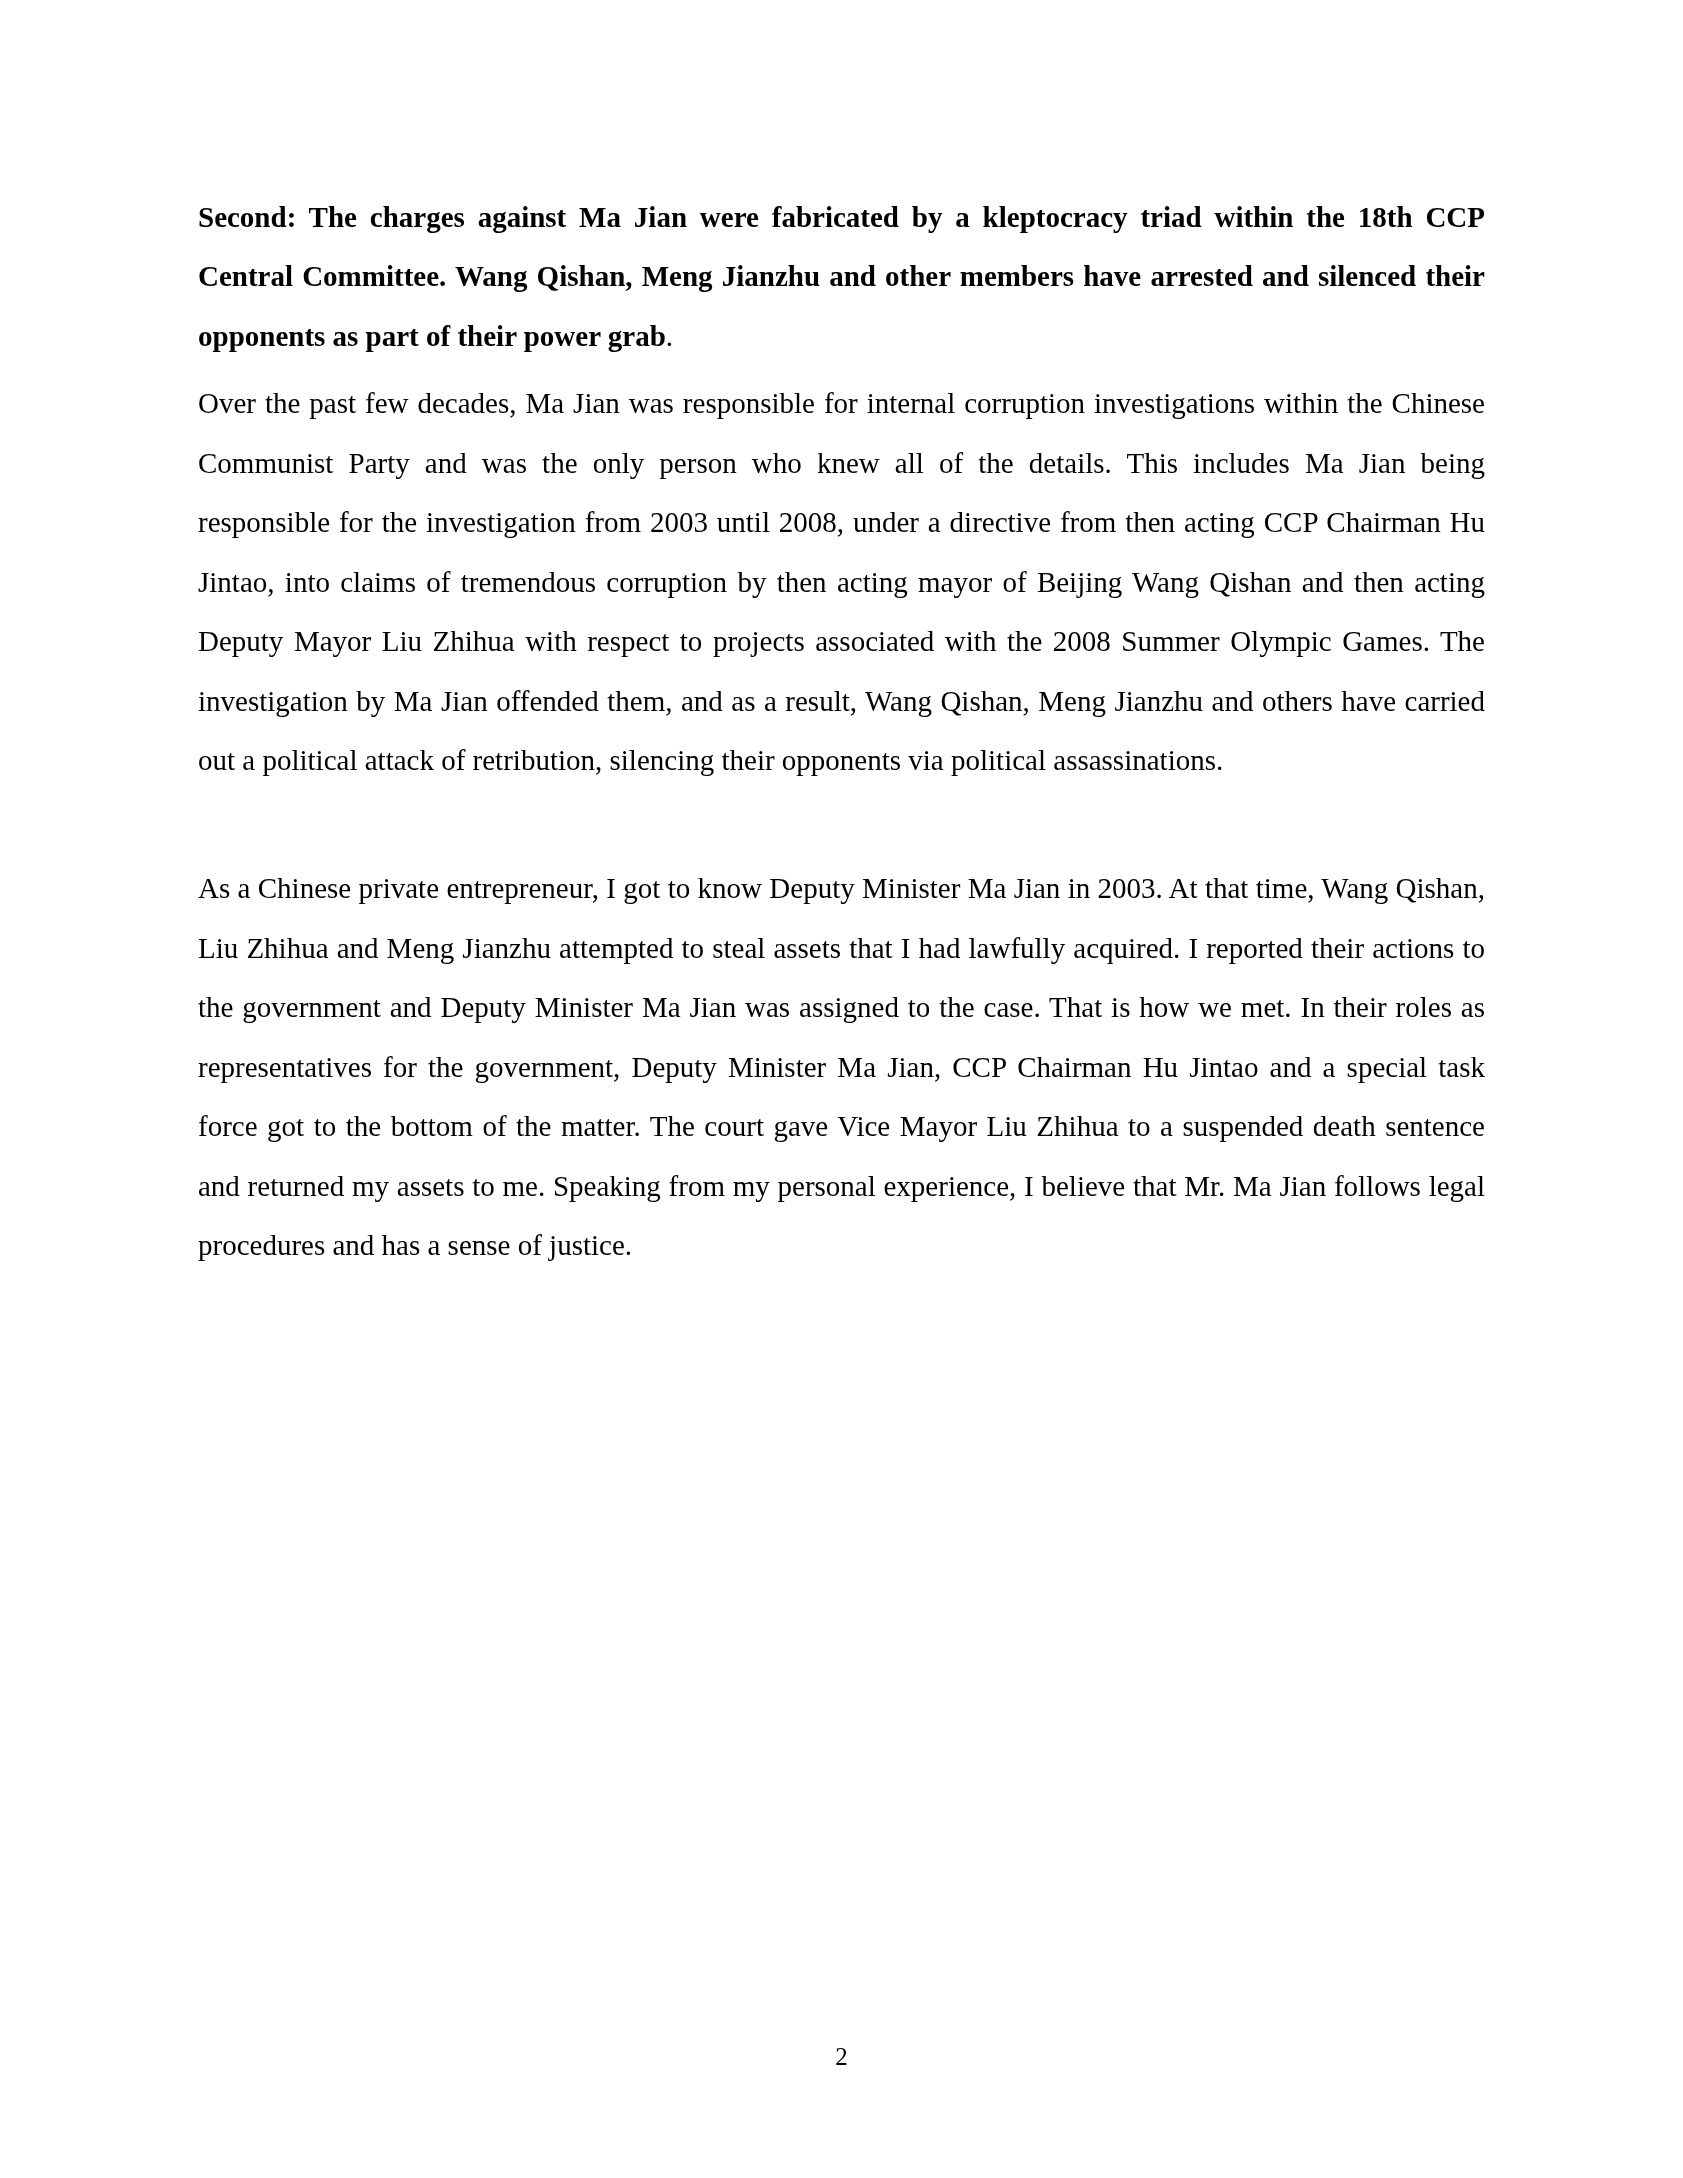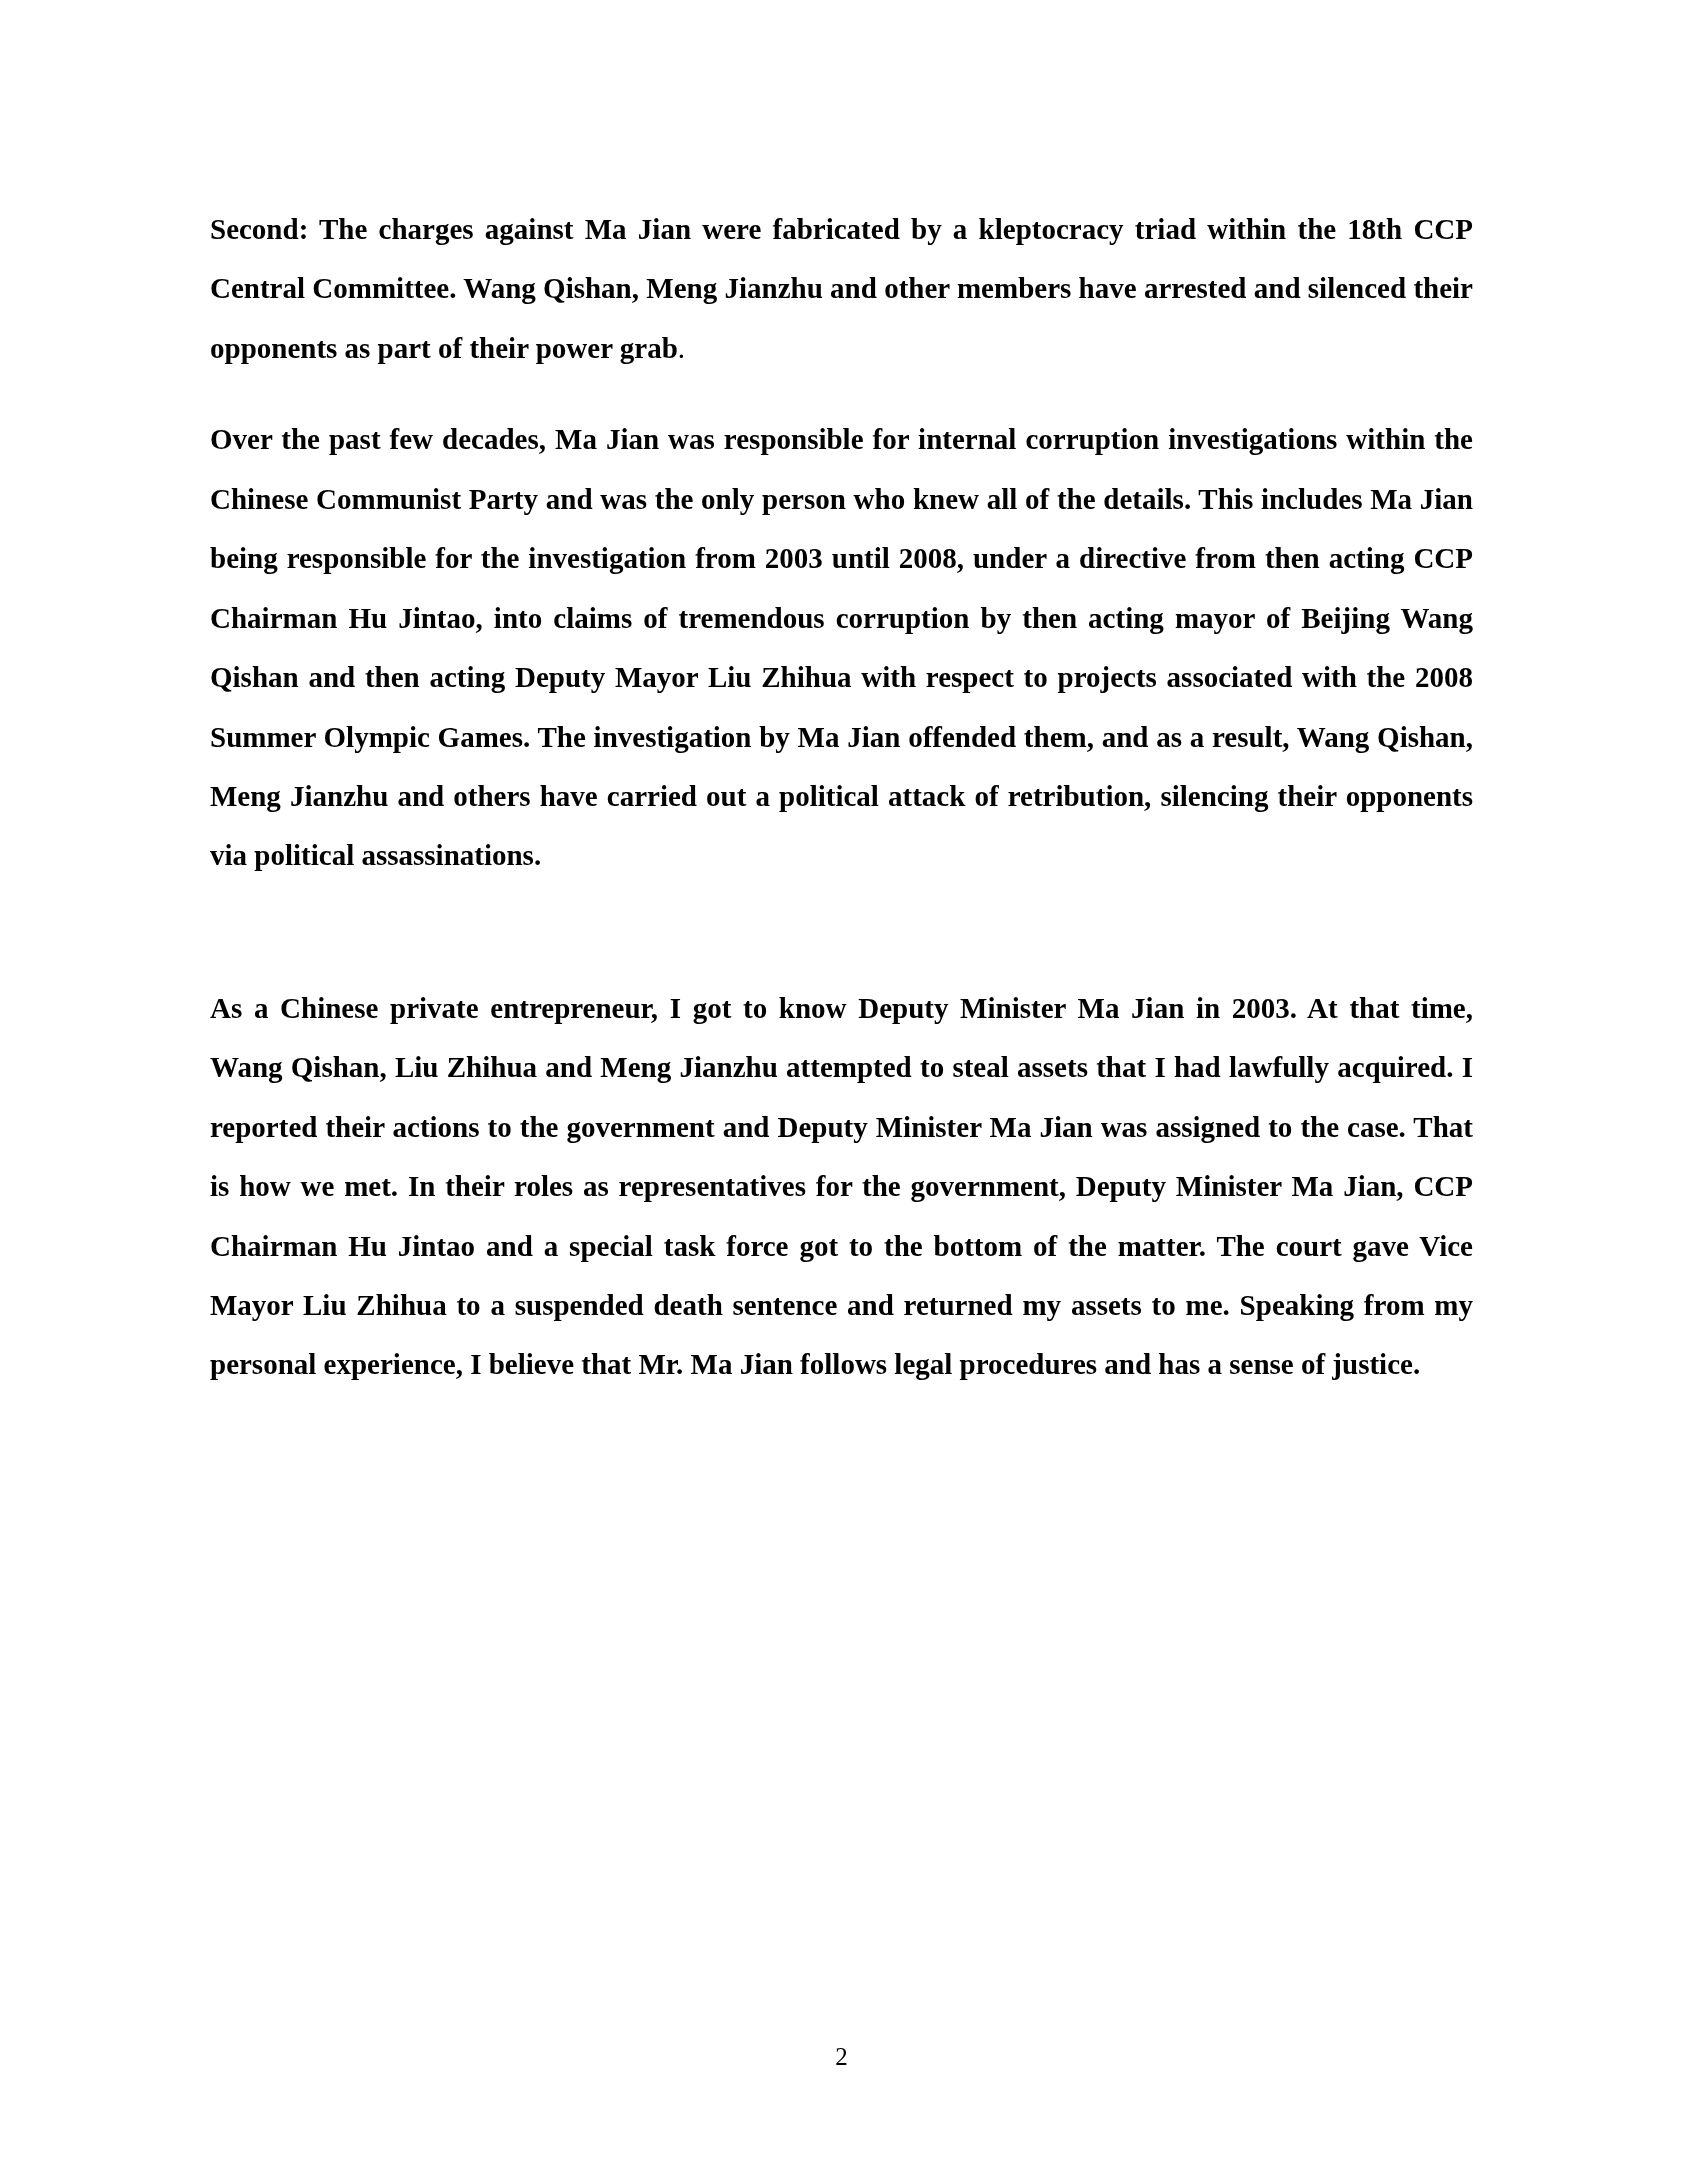--- a/index.html
+++ b/index.html
@@ -20,34 +20,34 @@
     width: 1683px;
     height: 2178px;
     padding: 188px 198px 99px 198px;
     position: relative;
     background: #ffffff;
   }
   .content {
     width: 1287px;
   }
   p {
-    margin: 12px;
+    margin: 0;
     text-align: justify;
     font-size: 29px;
     line-height: 2.05;
     text-justify: inter-word;
   }
   p.heading {
     font-weight: bold;
   }
   p.heading .tail {
     font-weight: normal;
   }
   p.body-text {
-    font-weight: bold;
+    font-weight: normal;
   }
   .gap-small {
     height: 8px;
   }
   .gap-large {
     height: 61px;
   }
   .page-number {
     position: absolute;
     left: 0;

